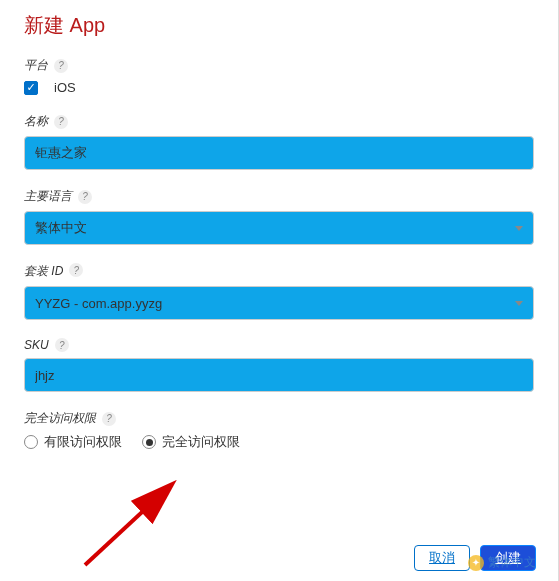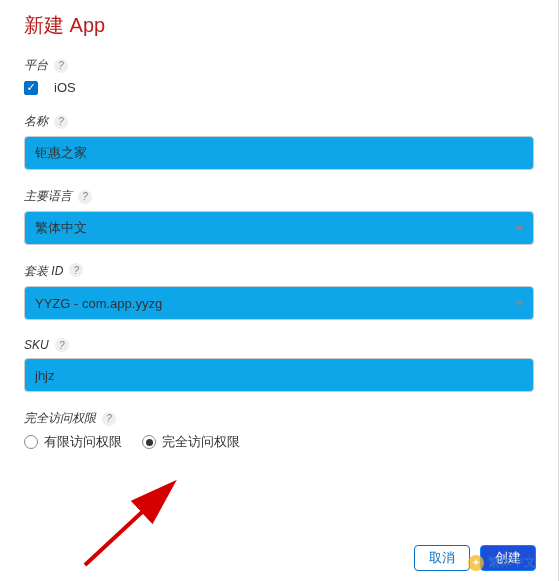--- a/index.html
+++ b/index.html
@@ -53,21 +53,21 @@
       content: ""; width: 7px; height: 7px; border-radius: 50%; background: #333;
     }
     .arrow {
       position: absolute; left: 80px; top: 480px; pointer-events: none;
     }
     .footer {
       position: absolute; bottom: 10px; right: 22px; display: flex; gap: 10px;
     }
     .btn {
       height: 26px; padding: 0 14px; border-radius: 4px; font-size: 13px; cursor: pointer;
-      display: inline-flex; align-items: center; border: 1px solid #0070c9;
+      display: inline-flex; align-items: center; border: 1px solid #0070c9; text-decoration: underline;
     }
     .btn-cancel { background: #fff; color: #0070c9; }
     .btn-create { background: #1d4ed8; color: #fff; border-color: #0a84ff; }
     .watermark {
       position: absolute; bottom: 10px; right: 22px; display: flex; align-items: center; gap: 4px;
       opacity: 0.75; font-size: 12px; color: #3d84c4; pointer-events: none;
     }
     .wm-circle {
       width: 16px; height: 16px; border-radius: 50%; background: #f5b81c;
       display: inline-flex; align-items: center; justify-content: center; color: #fff; font-size: 10px;

